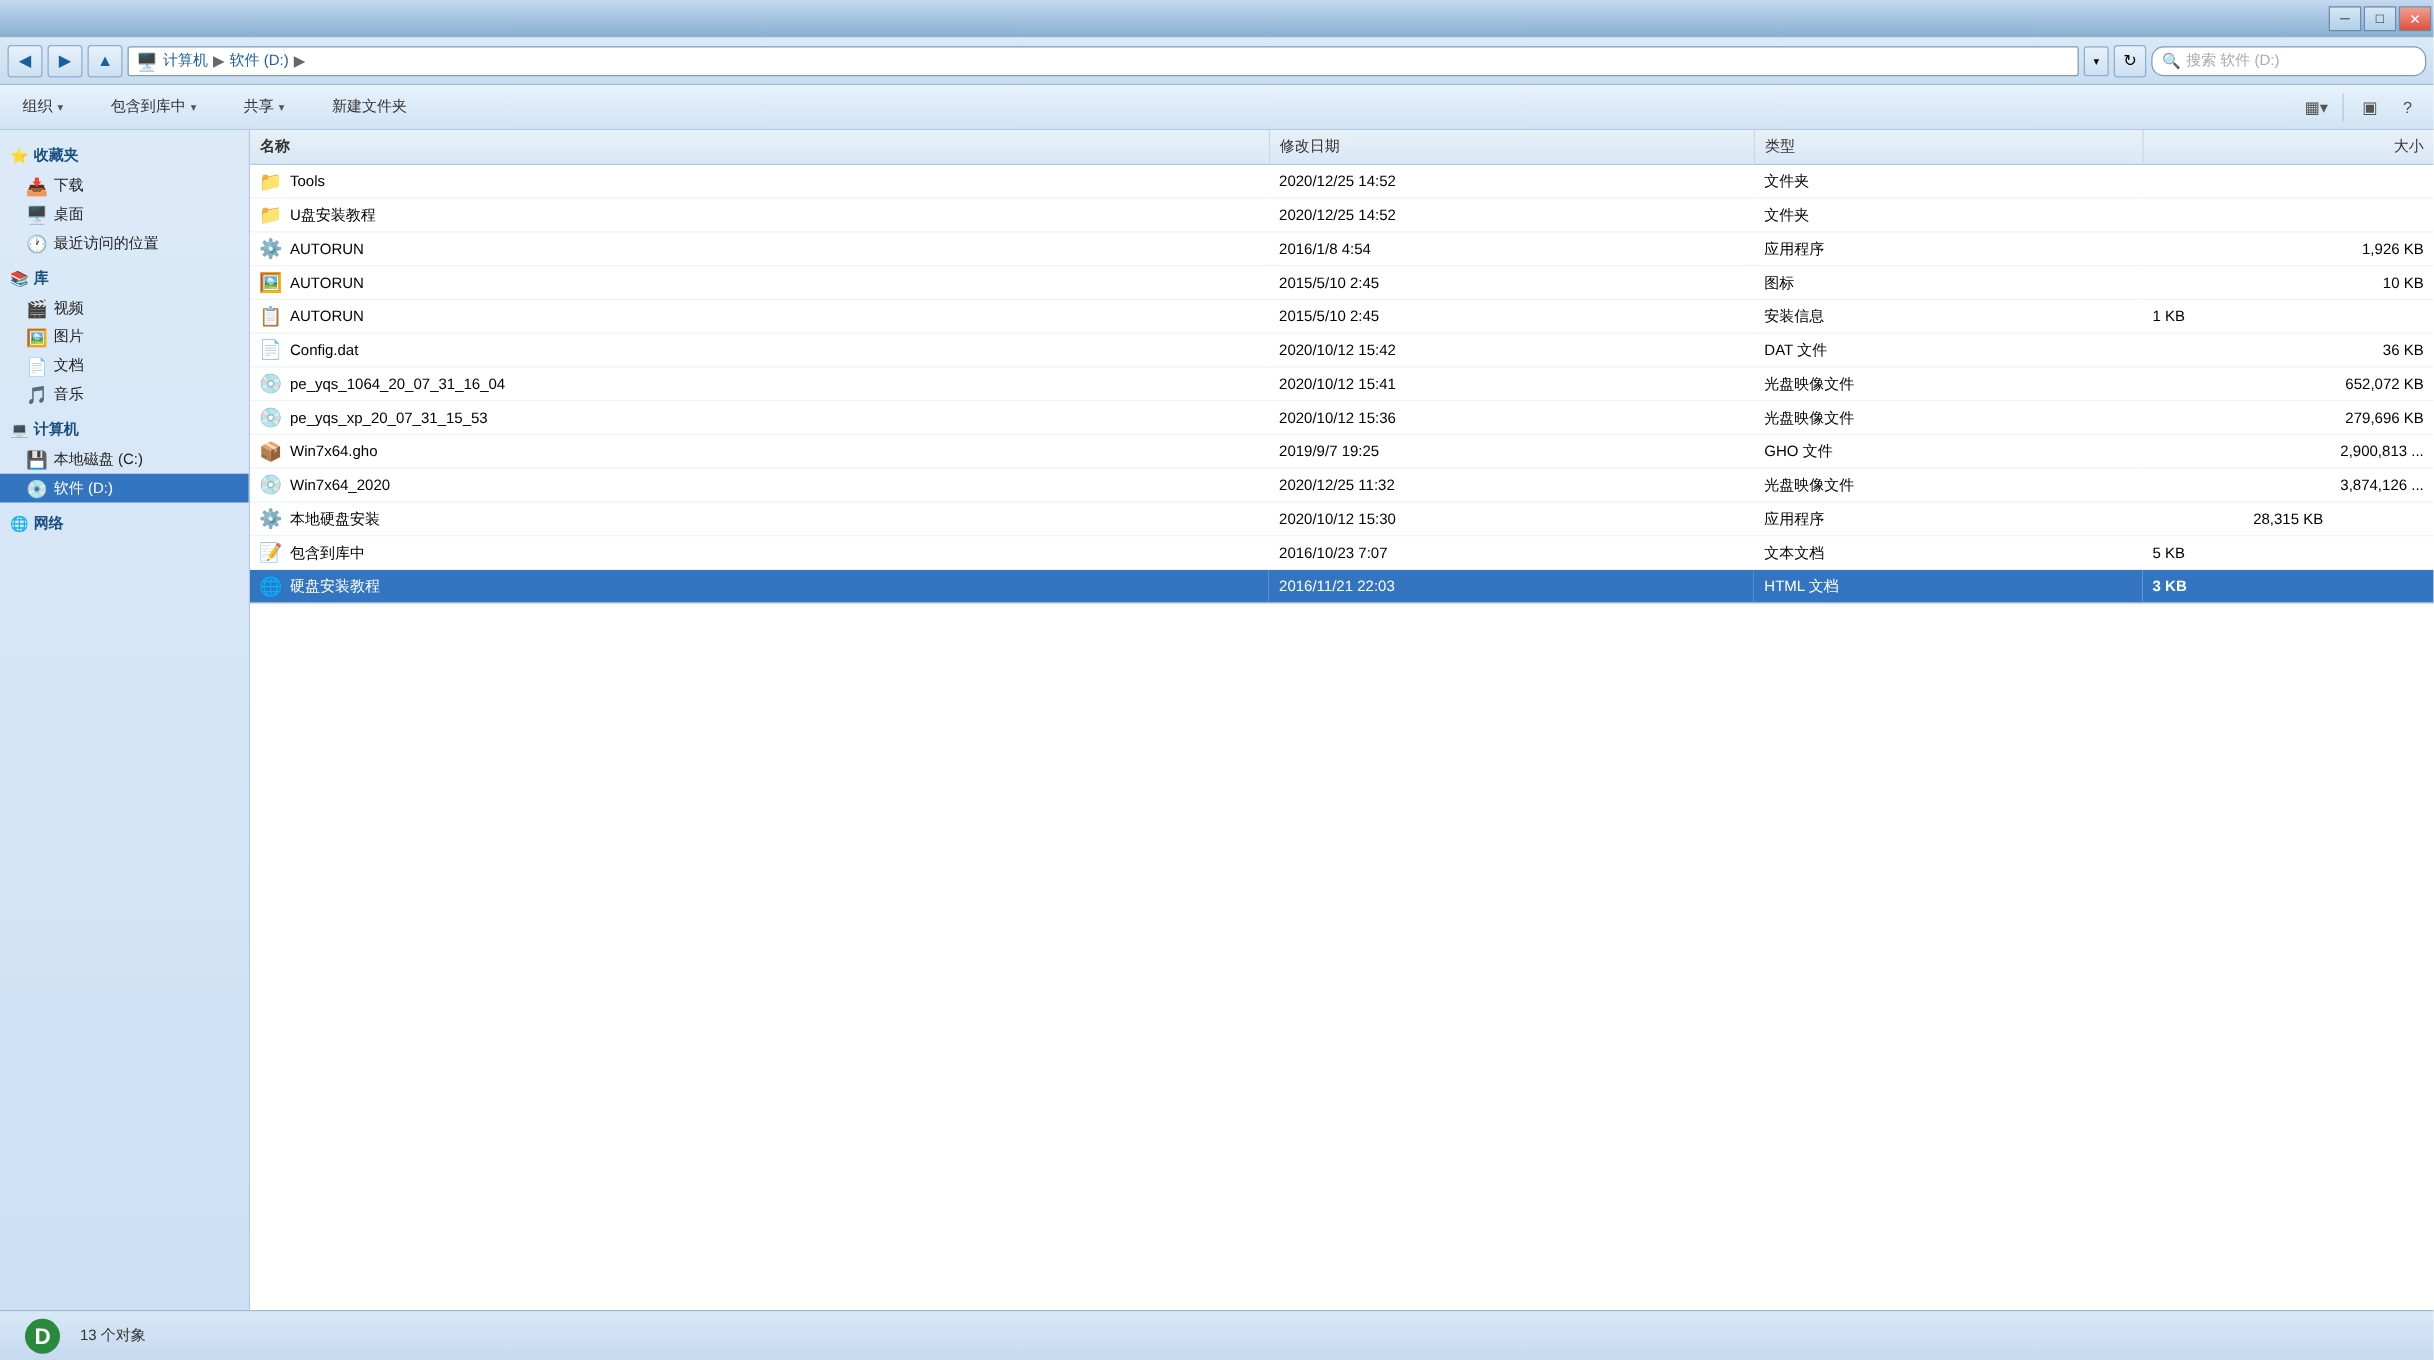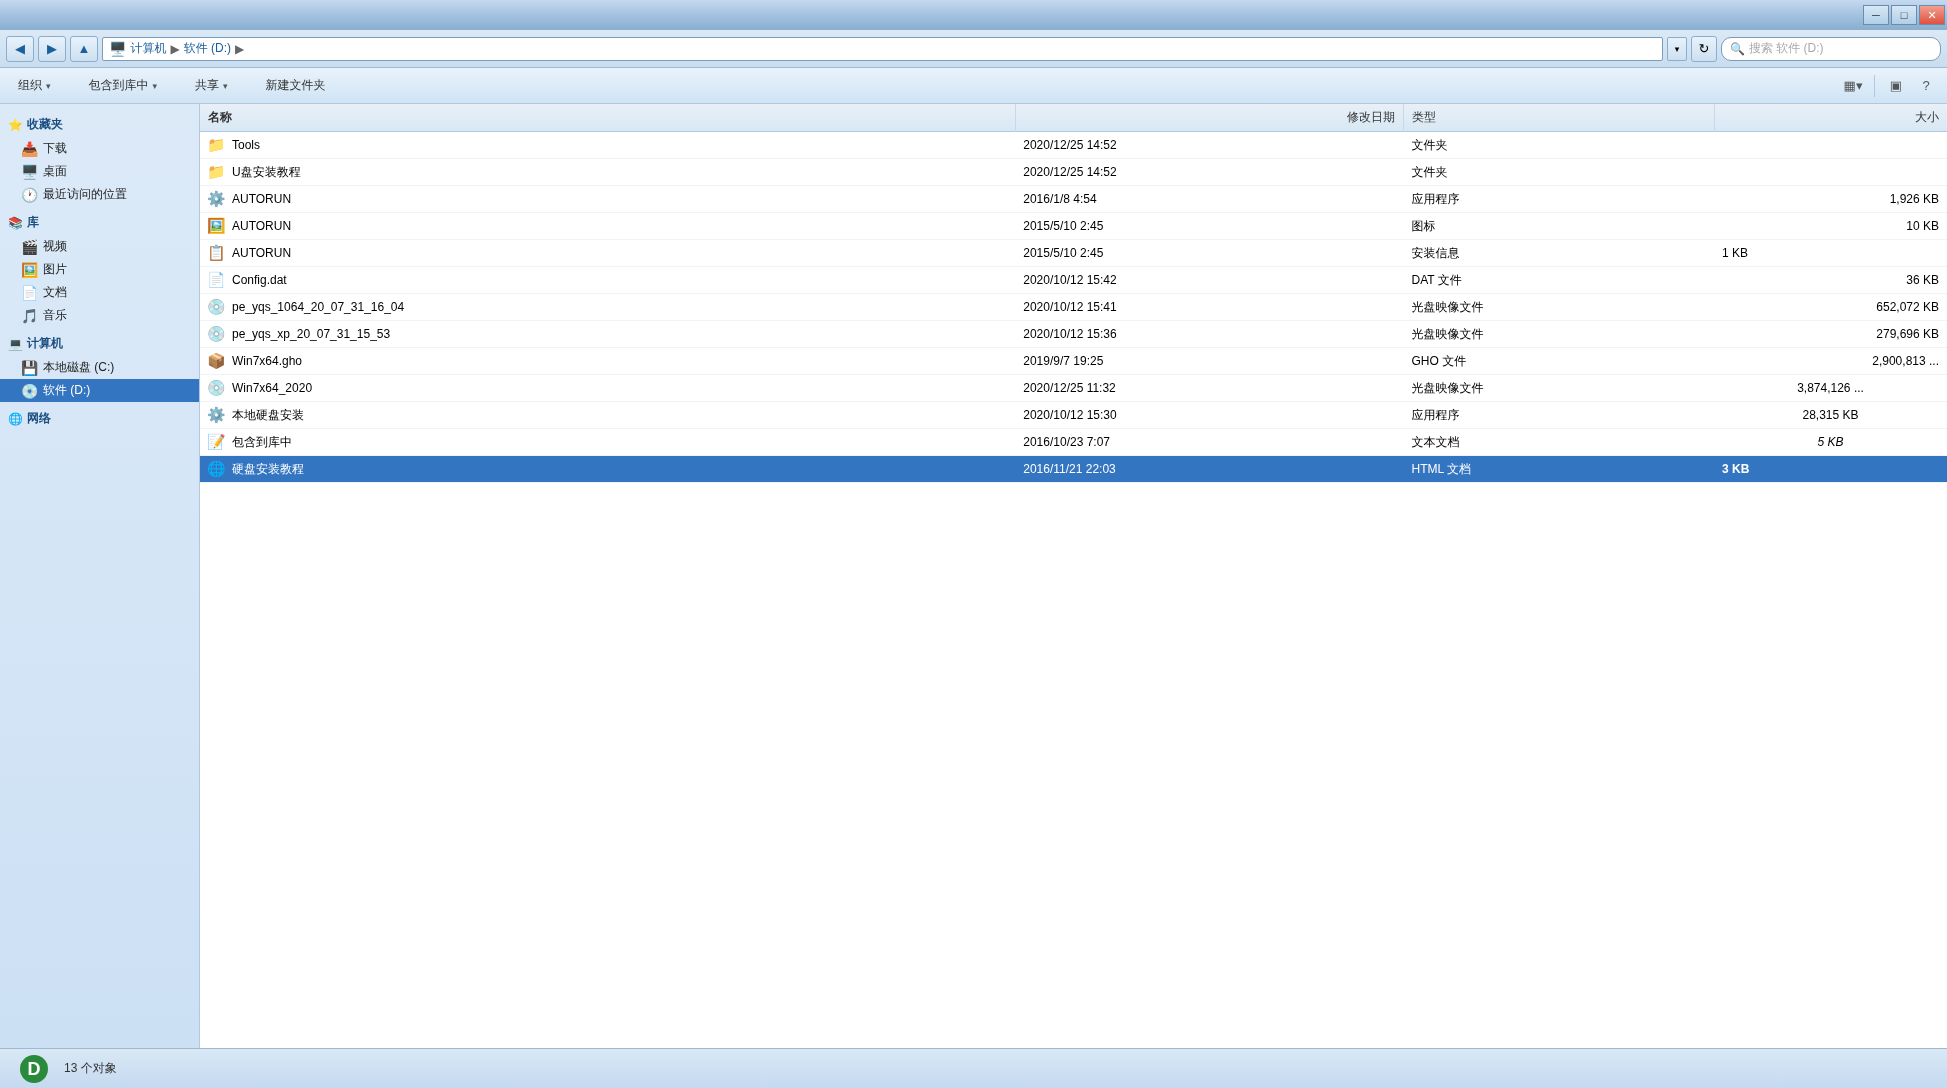--- a/index.html
+++ b/index.html
@@ -420,21 +420,21 @@
       </div>
     </div>
 
   </div>
 
   <div class="file-area">
     <table class="file-table">
       <thead>
         <tr>
           <th style="width:420px;font-weight:bold;">名称</th>
-          <th style="width:200px;text-align:right;">修改日期</th>
+          <th style="width:200px;">修改日期</th>
           <th style="width:160px;">类型</th>
           <th style="width:120px; text-align:right;">大小</th>
         </tr>
       </thead>
       <tbody id="file-tbody">
       <tr>
     <td>
       <div class="file-name-cell">
         <span class="file-icon">📁</span>
         <span>Tools</span>
@@ -534,21 +534,21 @@
   </tr>
           <tr>
     <td>
       <div class="file-name-cell">
         <span class="file-icon">💿</span>
         <span>Win7x64_2020</span>
       </div>
     </td>
     <td>2020/12/25 11:32</td>
     <td>光盘映像文件</td>
-    <td style="text-align:center;">3,874,126 ...</td>
+    <td style="text-align:right;">3,874,126 ...</td>
   </tr>
           <tr>
     <td>
       <div class="file-name-cell">
         <span class="file-icon">⚙️</span>
         <span>本地硬盘安装</span>
       </div>
     </td>
     <td>2020/10/12 15:30</td>
     <td>应用程序</td>
@@ -556,21 +556,21 @@
   </tr>
           <tr>
     <td>
       <div class="file-name-cell">
         <span class="file-icon">📝</span>
         <span>包含到库中</span>
       </div>
     </td>
     <td>2016/10/23 7:07</td>
     <td>文本文档</td>
-    <td style="text-align:center;font-style:italic;">5 KB</td>
+    <td style="text-align:left;">5 KB</td>
   </tr>
           <tr class="selected">
     <td>
       <div class="file-name-cell">
         <span class="file-icon">🌐</span>
         <span>硬盘安装教程</span>
       </div>
     </td>
     <td>2016/11/21 22:03</td>
     <td>HTML 文档</td>

